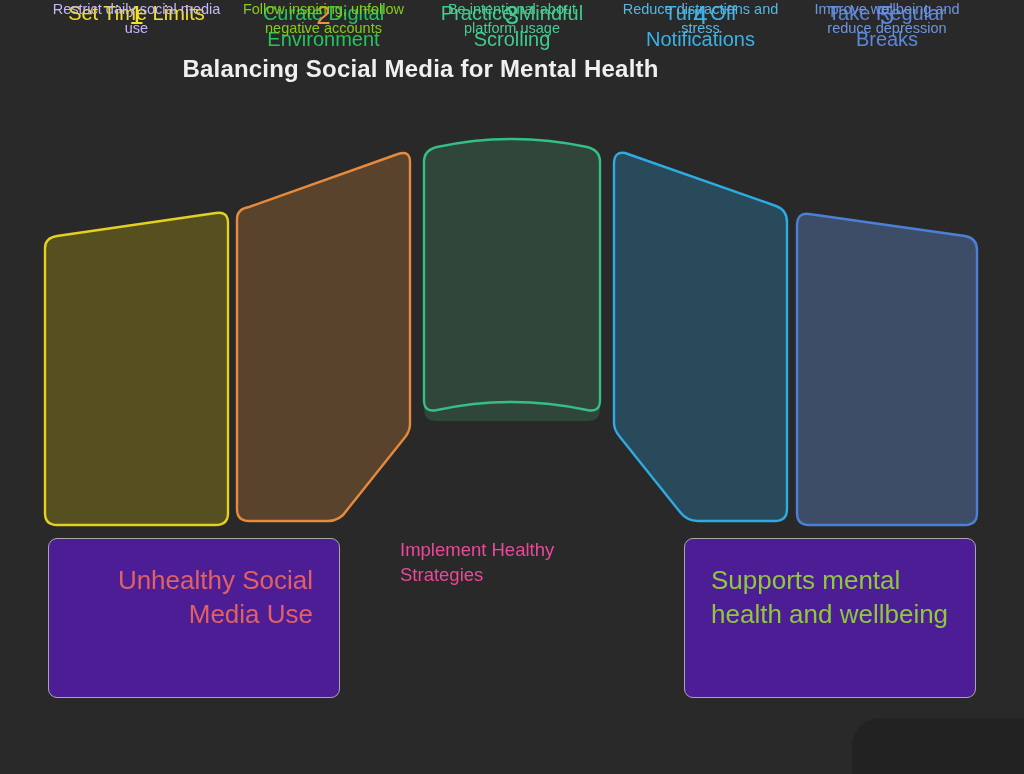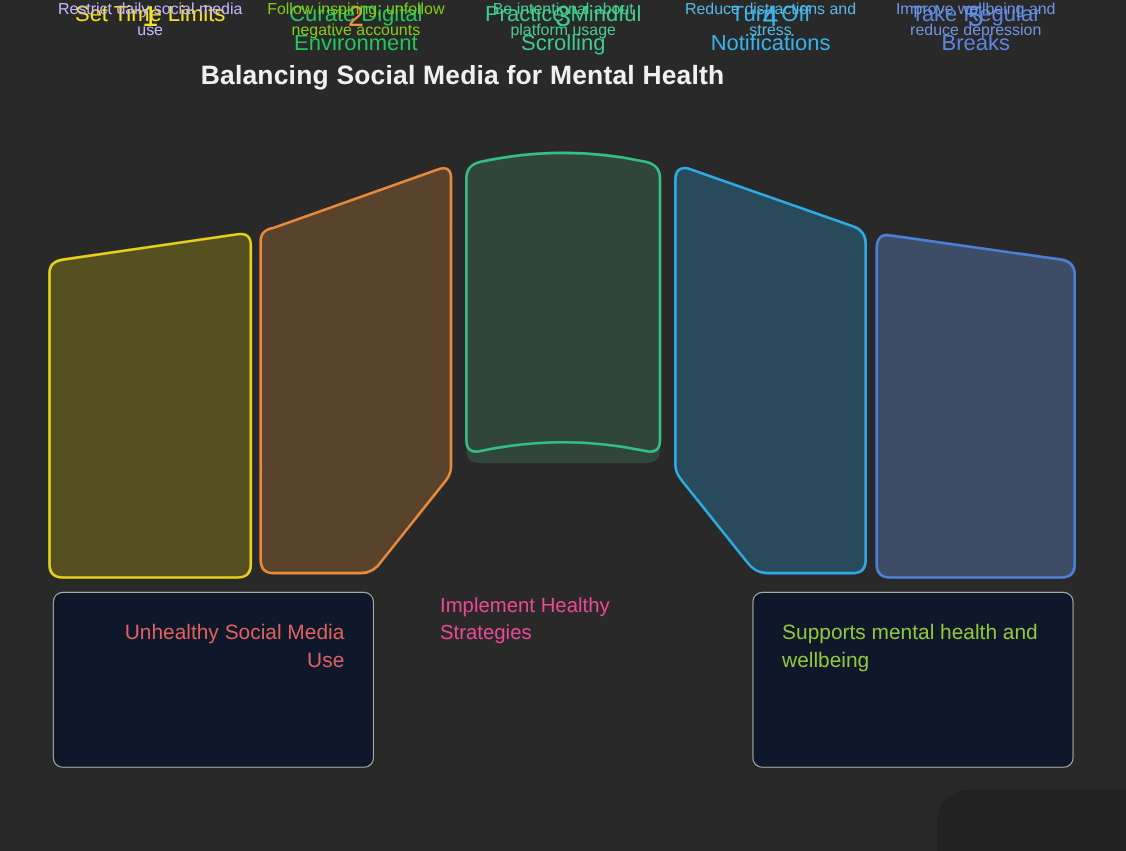--- a/index.html
+++ b/index.html
@@ -35,25 +35,25 @@
 
   #center-label {
     left: 400px; top: 538px; width: 220px;
     text-align: left;
     font-size: 18.5px; line-height: 1.35;
     color: #ec4899;
   }
 
   .outcome-box {
     top: 538px; width: 292px; height: 160px;
-    background: #0f172a;
+    background: #4c1d95;
     border: 1.5px solid #a8a8a8;
     border-radius: 9px;
     padding: 24px 26px;
-    font-size: 19px; line-height: 1.32;
+    font-size: 26px; line-height: 1.32;
   }
   #unhealthy-box { left: 48px;  text-align: right; }
   #healthy-box   { left: 684px; text-align: left; }
   .outcome-title { margin-bottom: 14px; }
 
   #watermark-area {
     right: 0; bottom: 0; width: 172px; height: 56px;
     background: rgba(0,0,0,0.16);
     border-radius: 28px 0 0 0;
   }

